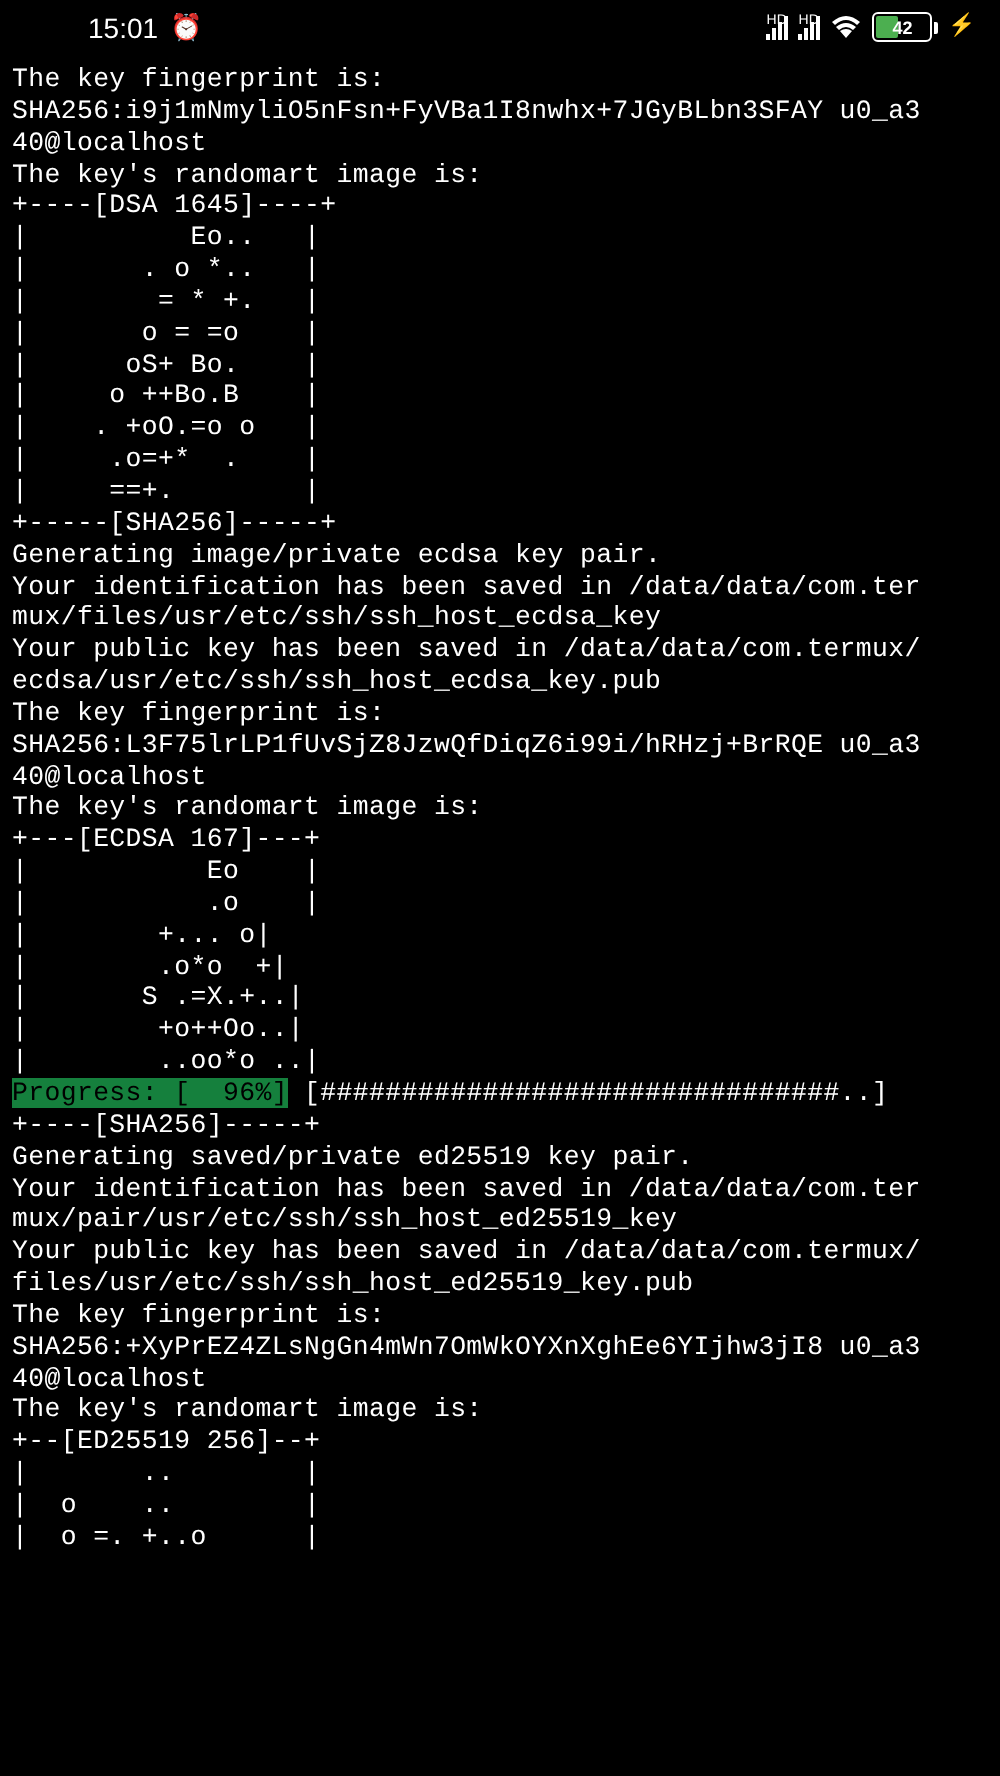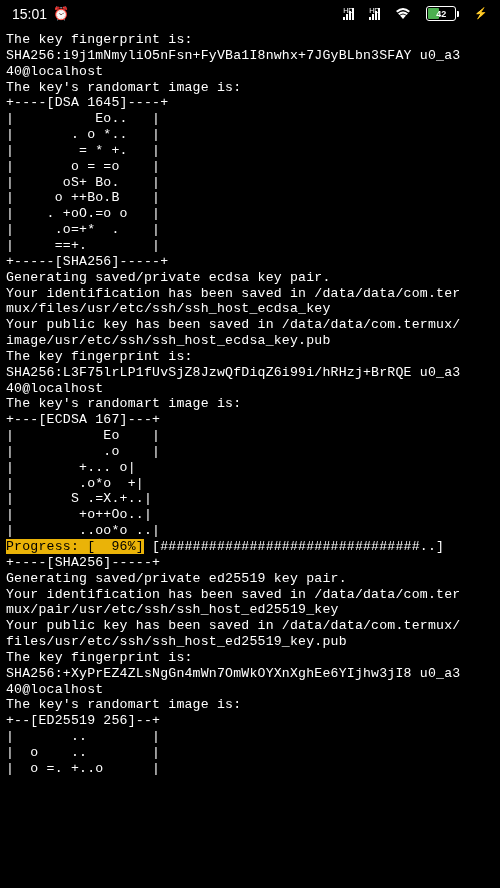--- a/index.html
+++ b/index.html
@@ -20,30 +20,31 @@
     }
     .status-bar {
       display: flex;
       justify-content: space-between;
       align-items: center;
       padding: 4px 12px;
       height: 28px;
       font-family: -apple-system, sans-serif;
       font-size: 14px;
       font-weight: 500;
+      margin-left: 32px;
     }
     .status-left {
       display: flex;
       align-items: center;
       gap: 6px;
     }
     .status-right {
       display: flex;
       align-items: center;
-      gap: 15px;
+      gap: 5px;
     }
     .alarm-icon {
       font-size: 13px;
     }
     .signal {
       display: flex;
       align-items: flex-end;
       gap: 1px;
       height: 12px;
     }
@@ -102,21 +103,21 @@
     }
     .bolt {
       font-size: 11px;
     }
     .terminal {
       padding: 4px 6px;
       white-space: pre;
       letter-spacing: 0.2px;
     }
     .progress-highlight {
-      background: #eab308;
+      background: #15803d;
       color: #000;
     }
   </style>
 </head>
 <body>
 
 <div class="status-bar">
   <div class="status-left">
     <span>15:01</span>
     <span class="alarm-icon">⏰</span>
@@ -164,25 +165,25 @@
 <span>|          Eo..   |</span>
 <span>|       . o *..   |</span>
 <span>|        = * +.   |</span>
 <span>|       o = =o    |</span>
 <span>|      oS+ Bo.    |</span>
 <span>|     o ++Bo.B    |</span>
 <span>|    . +oO.=o o   |</span>
 <span>|     .o=+*  .    |</span>
 <span>|     ==+.        |</span>
 <span>+-----[SHA256]-----+</span>
-<span>Generating saved/private ecdsa key pair.</span>
+<span>Generating image/private ecdsa key pair.</span>
 <span>Your identification has been saved in /data/data/com.ter</span>
 <span>mux/files/usr/etc/ssh/ssh_host_ecdsa_key</span>
 <span>Your public key has been saved in /data/data/com.termux/</span>
-<span>image/usr/etc/ssh/ssh_host_ecdsa_key.pub</span>
+<span>ecdsa/usr/etc/ssh/ssh_host_ecdsa_key.pub</span>
 <span>The key fingerprint is:</span>
 <span>SHA256:L3F75lrLP1fUvSjZ8JzwQfDiqZ6i99i/hRHzj+BrRQE u0_a3</span>
 <span>40@localhost</span>
 <span>The key's randomart image is:</span>
 <span>+---[ECDSA 167]---+</span>
 <span>|           Eo    |</span>
 <span>|           .o    |</span>
 <span>|        +... o|</span>
 <span>|        .o*o  +|</span>
 <span>|       S .=X.+..|</span>

